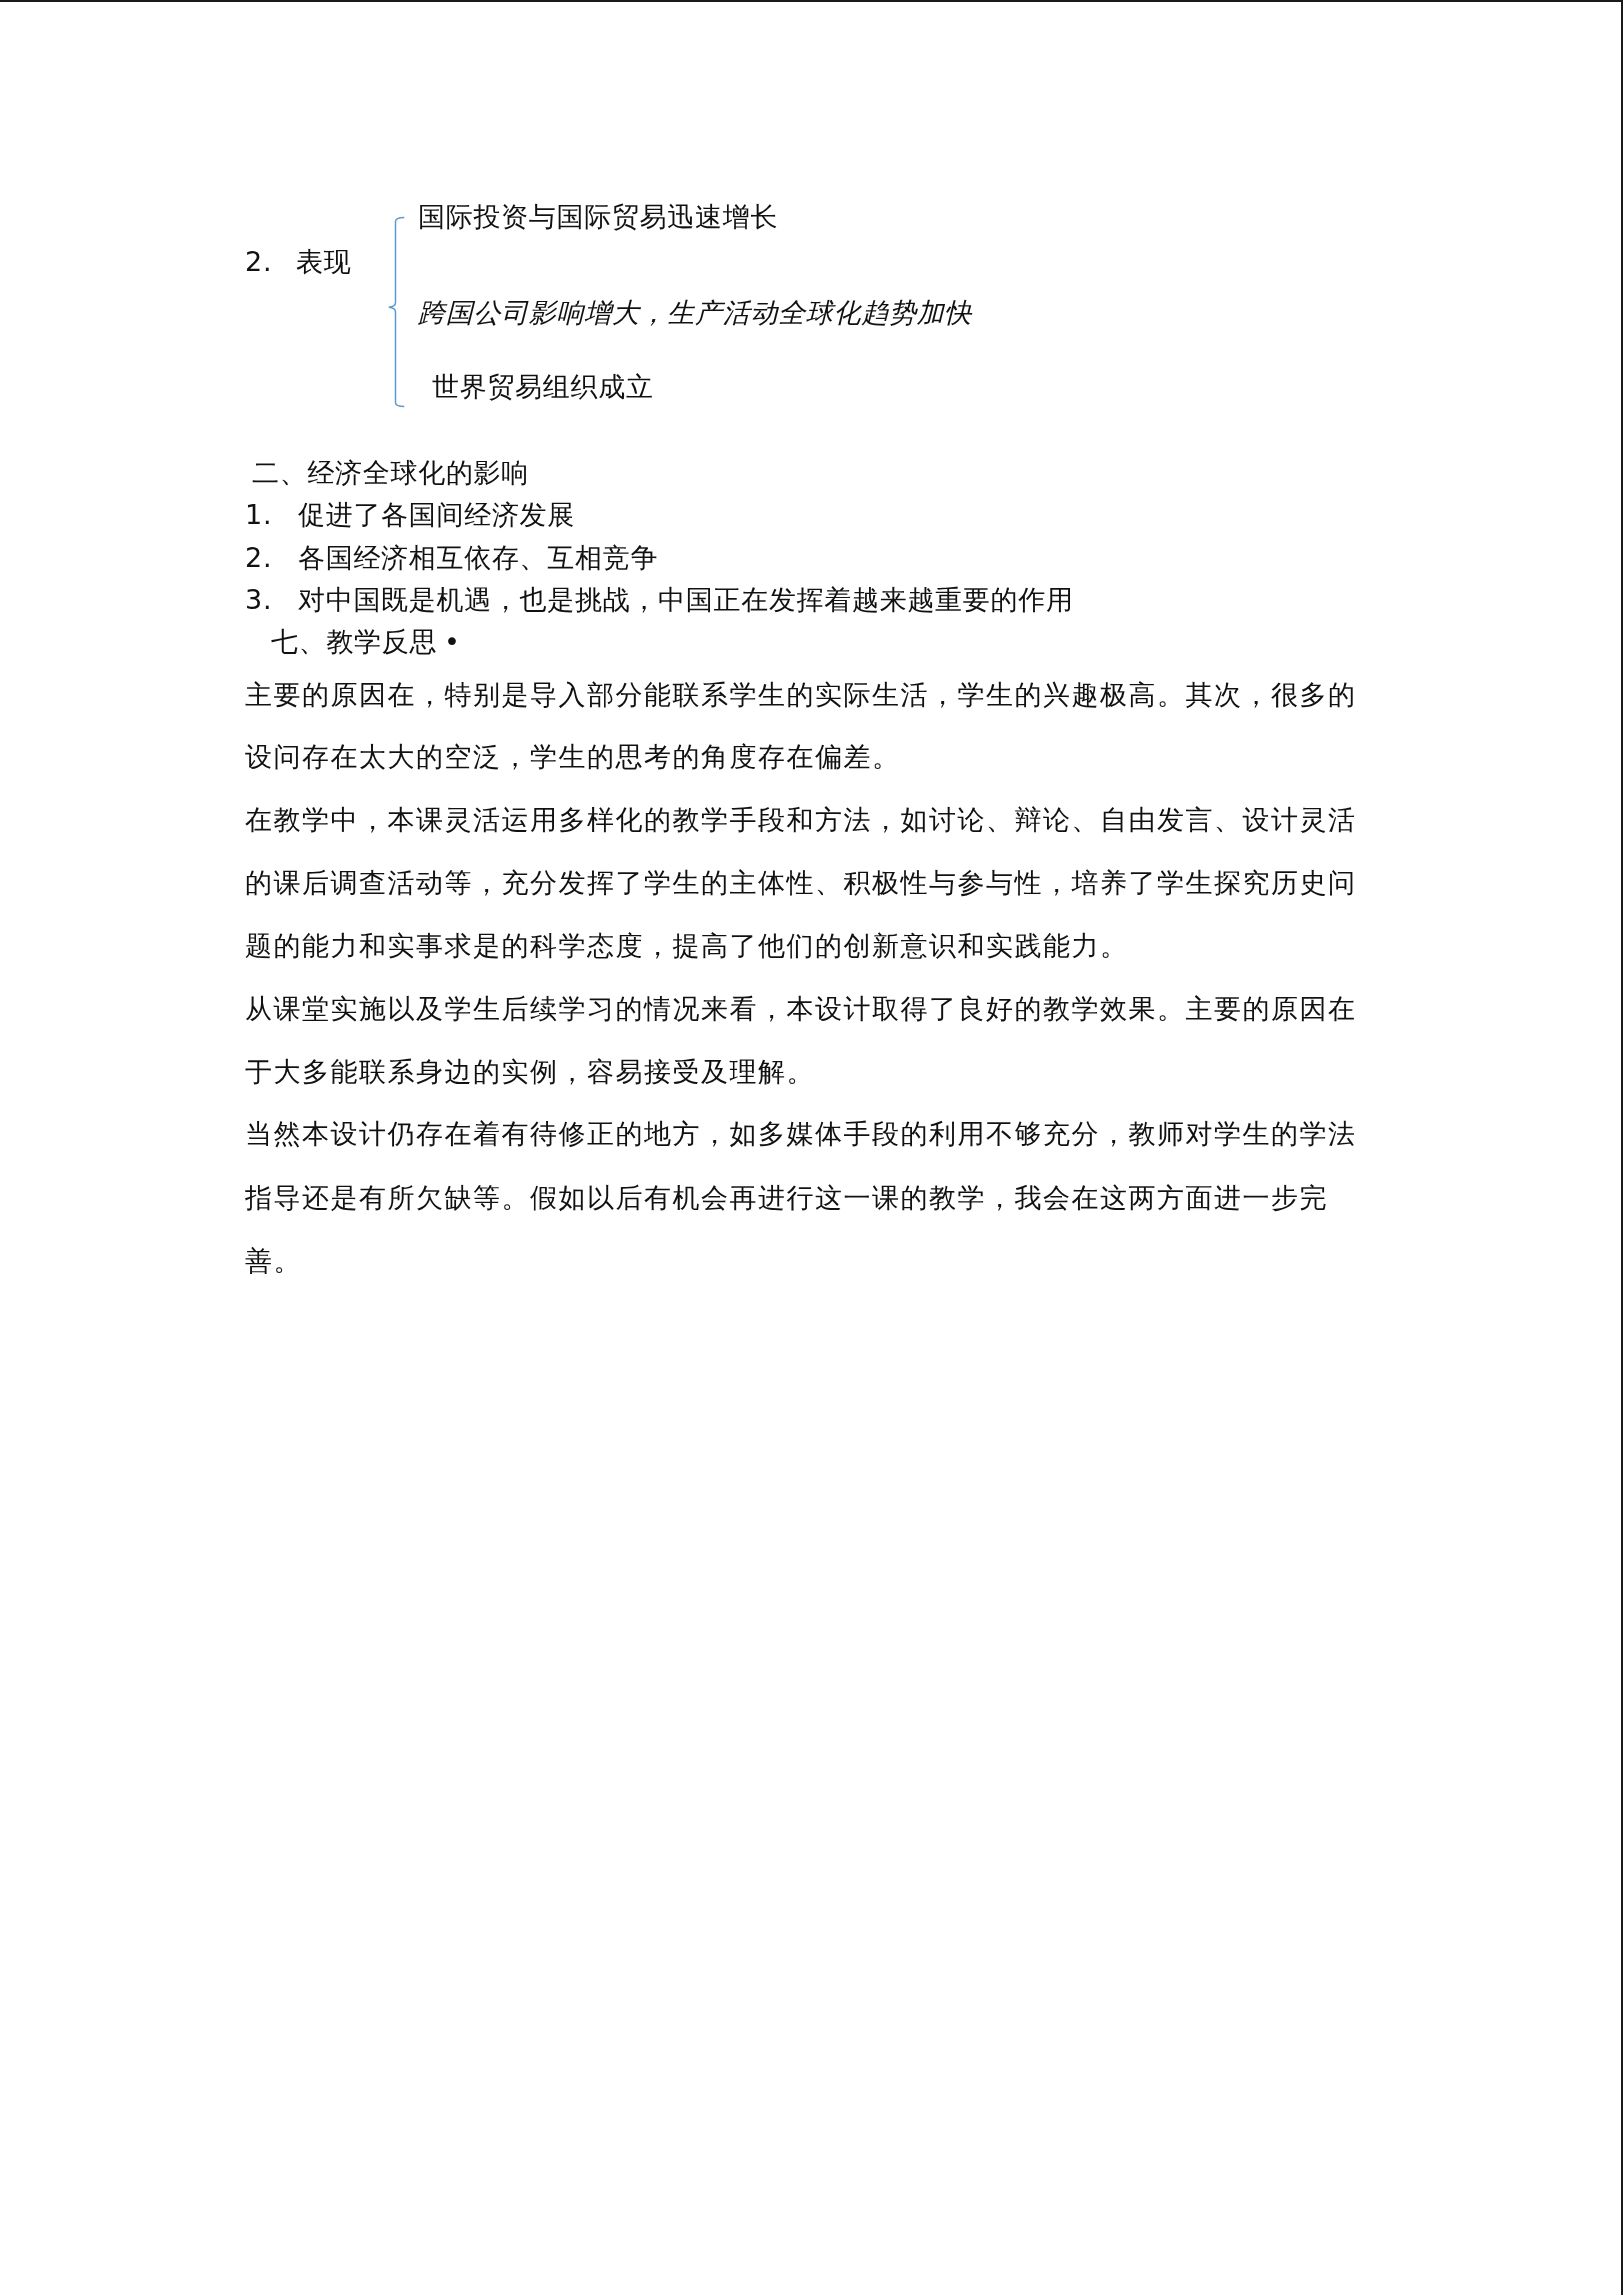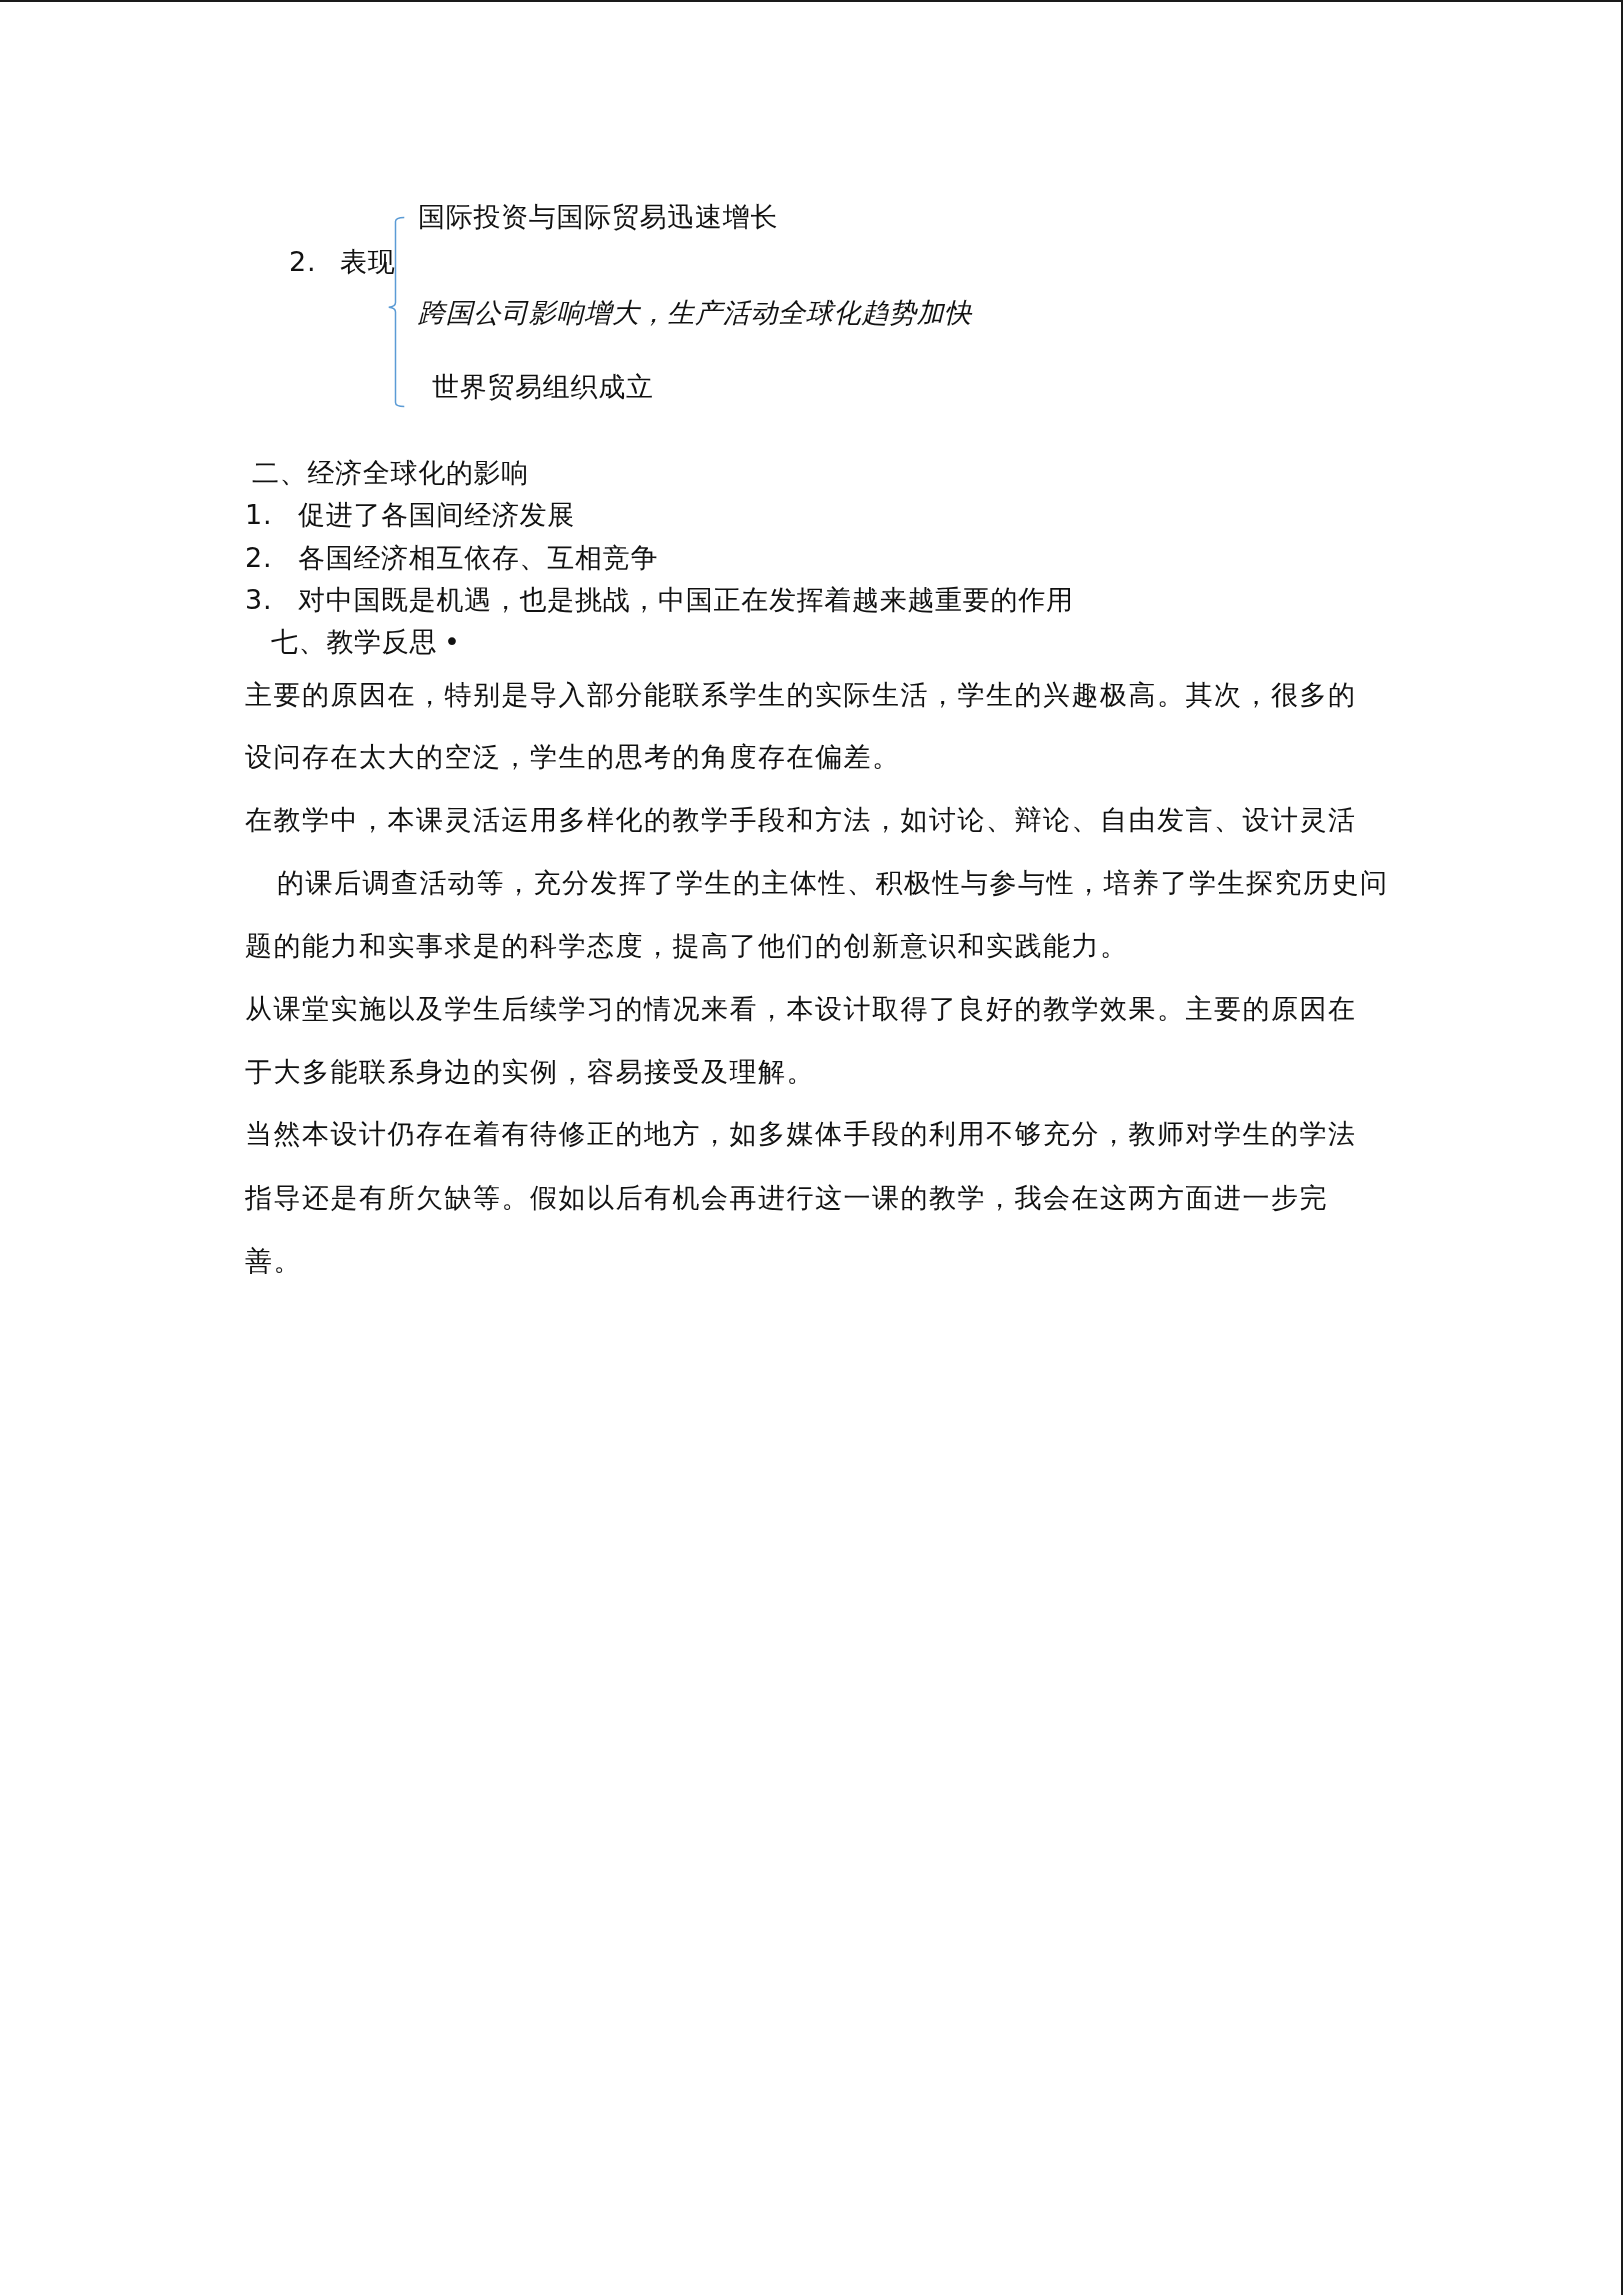--- a/index.html
+++ b/index.html
@@ -22,21 +22,21 @@
     white-space: nowrap; letter-spacing: 1.5px;
   }
   .brace { position: absolute; left: 382px; top: 211px; width: 27px; height: 202px; }
 </style>
 </head>
 <body>
 
 <div class="frame-top"></div>
 <div class="frame-right"></div>
 
-<div class="line" style="top:245px;margin-left:44px;">
+<div class="line" style="top:245px;">
   <span class="num-sm">2.</span><span>表现</span>
 </div>
 
 <svg class="brace" viewBox="0 0 40 296">
   <path d="M33 8 Q20 8 20 14 L20 134 Q20 140 10 141 Q20 142 20 148 L20 282 Q20 288 33 288" fill="none" stroke="#5B9BD5" stroke-width="2.2"></path>
 </svg>
 
 <div class="brace-item" style="left:418px; top:200px;">国际投资与国际贸易迅速增长</div>
 <div class="brace-item" style="left:418px; top:296px;font-style:italic;">跨国公司影响增大，生产活动全球化趋势加快</div>
 <div class="brace-item" style="left:432px; top:370px;">世界贸易组织成立</div>
@@ -56,21 +56,21 @@
   <span>七、教学反思</span><span style="margin-left:6.8px;">•</span>
 </div>
 
 <div>
   <div class="para-line" style="top:678px;">主要的原因在，特别是导入部分能联系学生的实际生活，学生的兴趣极高。其次，很多的</div>
   <div class="para-line" style="top:740px;">设问存在太大的空泛，学生的思考的角度存在偏差。</div>
 </div>
 
 <div>
   <div class="para-line" style="top:803px;">在教学中，本课灵活运用多样化的教学手段和方法，如讨论、辩论、自由发言、设计灵活</div>
-  <div class="para-line" style="top:866px;margin-left:32px;">的课后调查活动等，充分发挥了学生的主体性、积极性与参与性，培养了学生探究历史问</div>
+  <div class="para-line" style="top:866px;">的课后调查活动等，充分发挥了学生的主体性、积极性与参与性，培养了学生探究历史问</div>
   <div class="para-line" style="top:929px;">题的能力和实事求是的科学态度，提高了他们的创新意识和实践能力。</div>
 </div>
 
 <div>
   <div class="para-line" style="top:992px;">从课堂实施以及学生后续学习的情况来看，本设计取得了良好的教学效果。主要的原因在</div>
   <div class="para-line" style="top:1055px;">于大多能联系身边的实例，容易接受及理解。</div>
 </div>
 
 <div>
   <div class="para-line" style="top:1117px;">当然本设计仍存在着有待修正的地方，如多媒体手段的利用不够充分，教师对学生的学法</div>

